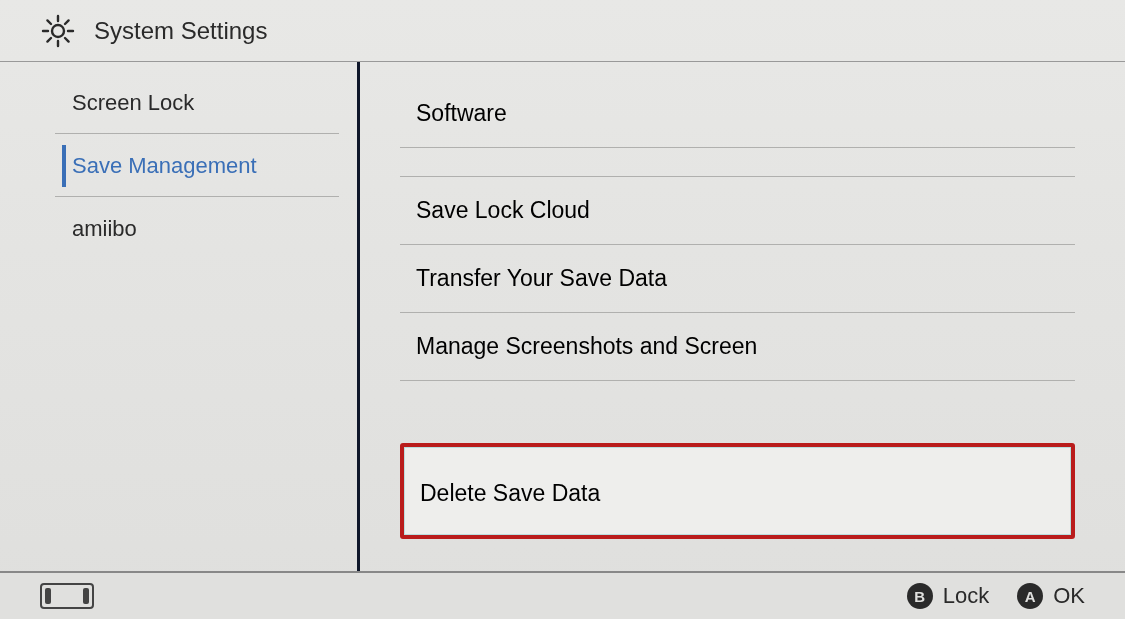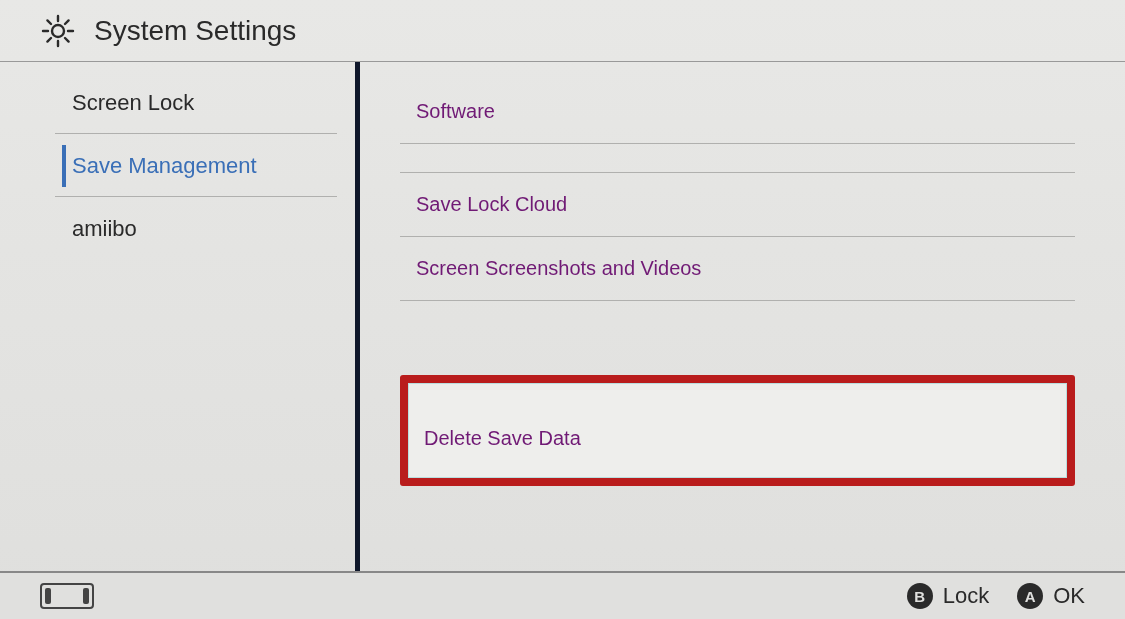--- a/index.html
+++ b/index.html
@@ -22,32 +22,32 @@
       border-bottom: 1px solid #999;
       height: 62px;
     }
     .gear-icon {
       width: 36px;
       height: 36px;
       margin-right: 18px;
       position: relative;
     }
     .header-title {
-      font-size: 28px;
+      font-size: 24px;
       font-weight: 400;
       color: #2a2a2a;
     }
     .main-area {
       display: flex;
       height: calc(100% - 62px - 48px);
     }
     .sidebar {
       width: 360px;
       padding: 10px 0 0 0;
-      border-right: 5px solid #0f172a;
+      border-right: 3px solid #0f172a;
     }
     .sidebar-item {
       padding: 18px 0 18px 72px;
       font-size: 22px;
       color: #2a2a2a;
       border-bottom: 1px solid transparent;
       cursor: pointer;
       position: relative;
     }
     .sidebar-item.divider::after {
@@ -70,39 +70,39 @@
       bottom: 10px;
       width: 4px;
       background: #3a6fb7;
     }
     .content {
       flex: 1;
       padding: 18px 50px 0 40px;
     }
     .content-item {
       padding: 20px 0 20px 16px;
-      font-size: 20px;
-      color: #701a75;
+      font-size: 23px;
+      color: #000000;
       border-top: 1px solid #b0b0ae;
       cursor: pointer;
     }
     .content-item:first-child {
       border-top: none;
     }
     .content-item.group-end {
       border-bottom: 1px solid #b0b0ae;
     }
     .content-gap {
       height: 28px;
     }
     .content-item.highlighted {
-      border: 8px solid #b91c1c;
+      border: 4px solid #b91c1c;
       border-radius: 3px;
-      margin: 12px 0px;
-      padding: 44px 0 28px 16px;
+      margin: 0 0px;
+      padding: 33px 0 28px 16px;
       background: #eeeeec;
       box-shadow: inset 0 0 0 1px rgba(29,176,184,0.25);
     }
     .footer {
       position: absolute;
       bottom: 0;
       left: 0;
       right: 0;
       height: 48px;
       border-top: 2px solid #888;
@@ -184,22 +184,25 @@
   </div>
 
   <div class="content">
     <div class="content-item group-end">
       <span>Software</span>
     </div>
     <div class="content-gap"></div>
     <div class="content-item">
       <span>Save Lock Cloud</span>
     </div>
+    <div class="content-item">
+      <span>Transfer Your Save Data</span>
+    </div>
     <div class="content-item group-end">
-      <span>Screen Screenshots and Videos</span>
+      <span>Manage Screenshots and Screen</span>
     </div>
     <div class="content-gap" style="height:62px"></div>
     <div class="content-item highlighted">
       <span>Delete Save Data</span>
     </div>
   </div>
 </div>
 
 <div class="footer">
   <div class="controller-icon"></div>

